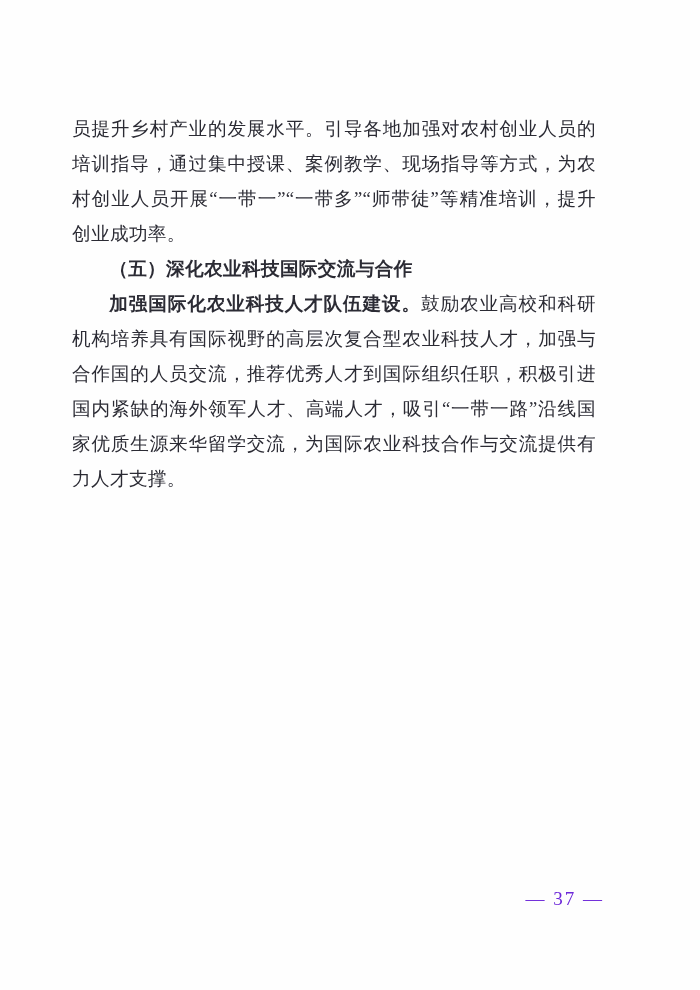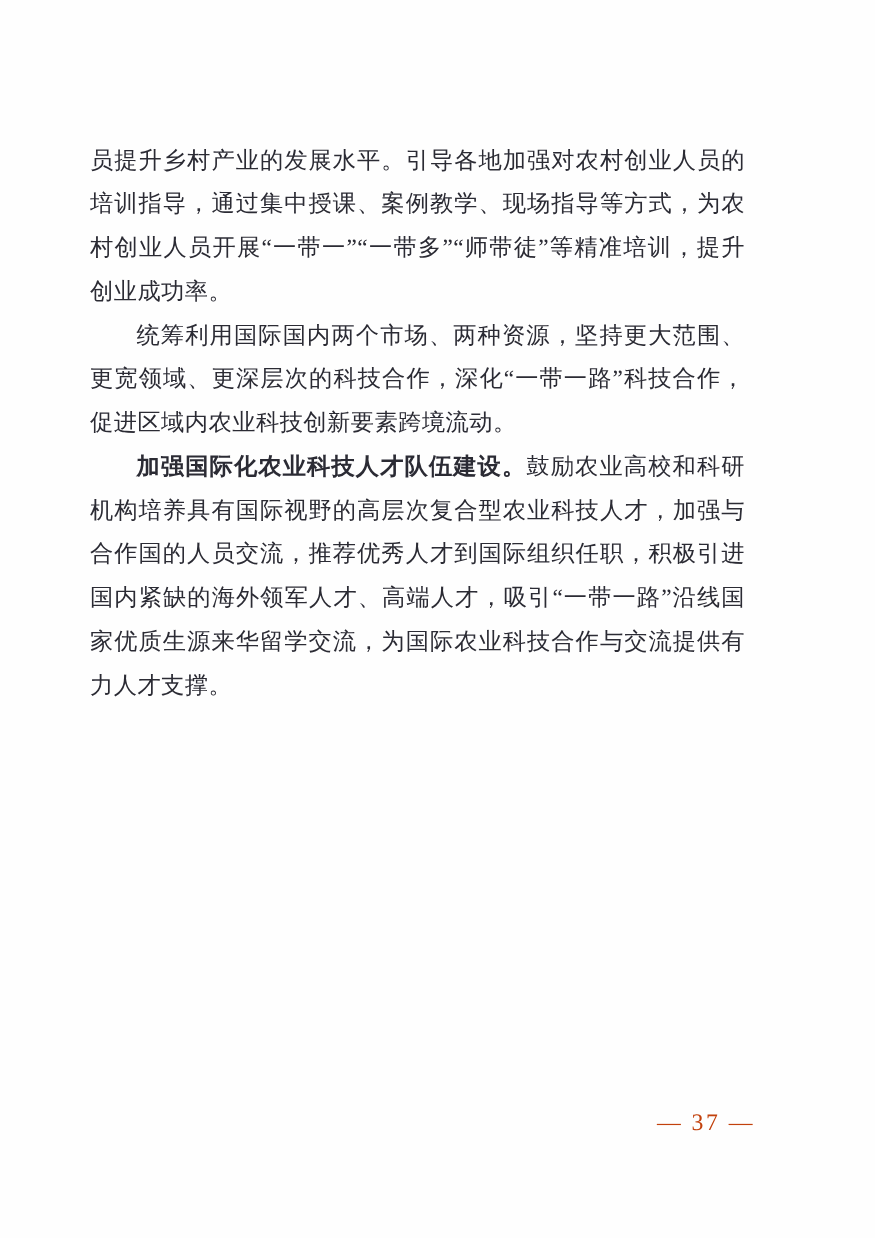--- a/index.html
+++ b/index.html
@@ -44,34 +44,34 @@
   }
   .lead {
     font-weight: bold;
   }
   .page-number {
     position: absolute;
     top: 888px;
     right: 96px;
     font-size: 19px;
     letter-spacing: 2px;
-    color: #c2410c;
+    color: #6d28d9;
     white-space: nowrap;
   }
 </style>
 </head>
 <body>
 
 <div class="page">
   <div class="text-block">
 
     <p class="para"><span>员提升乡村产业的发展水平。引导各地加强对农村创业人员的培训指导，通过集中授课、案例教学、现场指导等方式，为农村创业人员开展“一带一”“一带多”“师带徒”等精准培训，提升创业成功率。</span></p>
 
+    <p class="para heading"><span>（五）深化农业科技国际交流与合作</span></p>
 
-    <p class="para indent"><span>统筹利用国际国内两个市场、两种资源，坚持更大范围、更宽领域、更深层次的科技合作，深化“一带一路”科技合作，促进区域内农业科技创新要素跨境流动。</span></p>
 
 
     <p class="para indent"><b class="lead">加强国际化农业科技人才队伍建设。</b><span>鼓励农业高校和科研机构培养具有国际视野的高层次复合型农业科技人才，加强与合作国的人员交流，推荐优秀人才到国际组织任职，积极引进国内紧缺的海外领军人才、高端人才，吸引“一带一路”沿线国家优质生源来华留学交流，为国际农业科技合作与交流提供有力人才支撑。</span></p>
 
 
   </div>
 
   <div class="page-number">— 37 —</div>
 </div>
 

